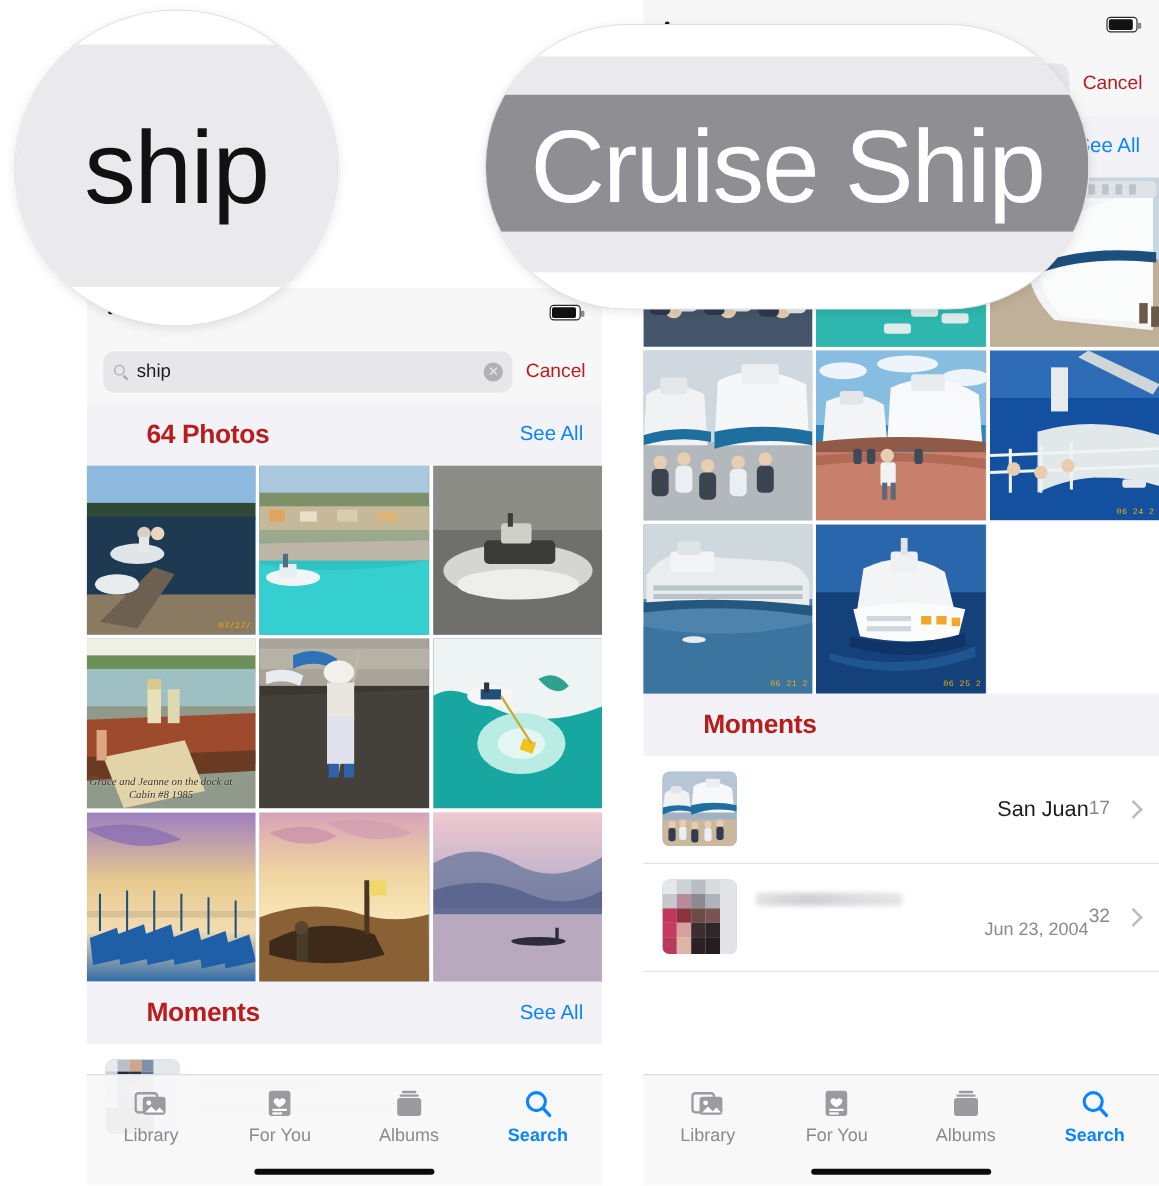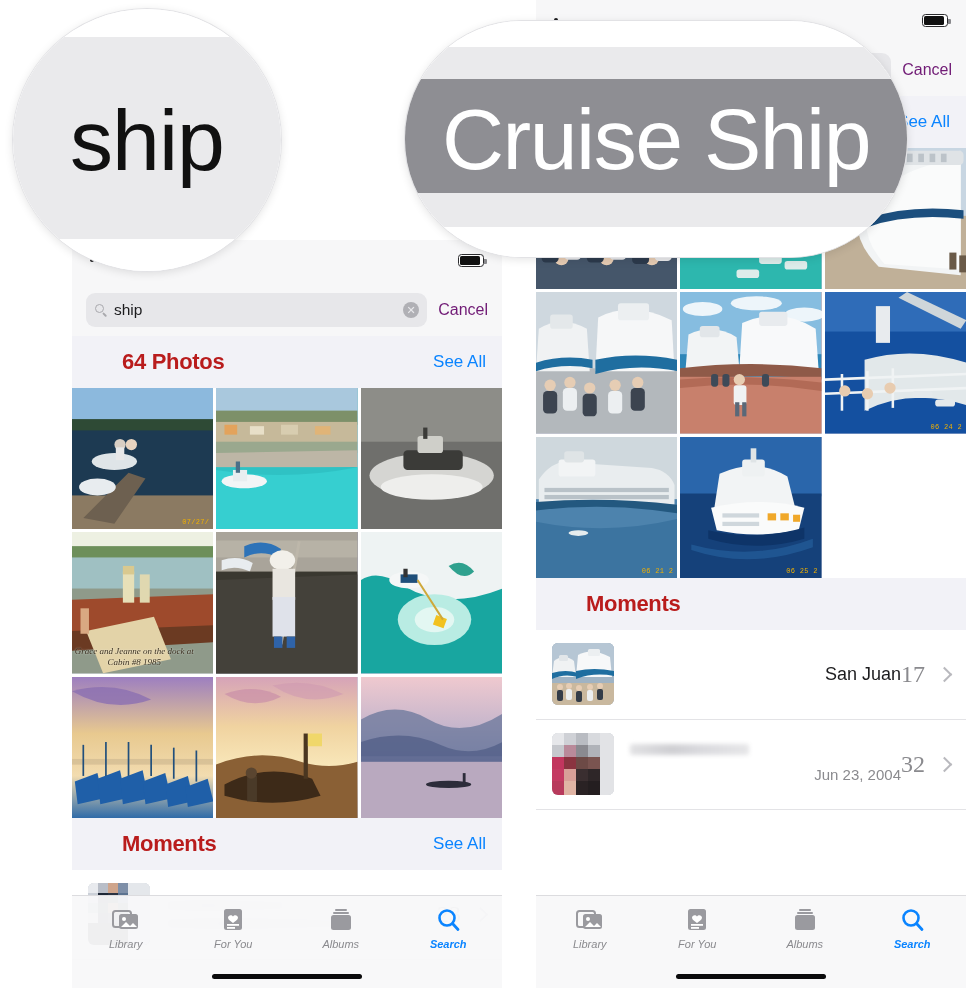--- a/index.html
+++ b/index.html
@@ -76,21 +76,21 @@
     padding:1px 1px;border-radius:2px;line-height:20px;white-space:nowrap;
   }
   .search-text.plain{background:transparent;color:#1c1c1e;}
   .clear-btn{
     position:absolute;right:8px;top:50%;transform:translateY(-50%);
     width:16px;height:16px;border-radius:50%;background:#b0b0b5;
     color:#e9e9ec;font-size:11px;line-height:16px;text-align:center;
     font-family:"Liberation Sans",sans-serif;
   }
   .cancel-btn{
-    margin-left:11px;font-size:16px;color:#701a75;white-space:nowrap;
+    margin-left:11px;font-size:16px;color:#b91c1c;white-space:nowrap;
   }
 
   
   .section-head{
     height:52px;background:#f2f2f7;
     display:flex;align-items:center;justify-content:space-between;
     padding:0 16px;box-sizing:border-box;
   }
   .section-title{font-size:22px;font-weight:bold;color:#b91c1c;letter-spacing:-.3px;margin-left:34px;}
   .section-link{font-size:17px;color:#0a84ff;}
@@ -113,37 +113,37 @@
   
   .moment-row{
     display:flex;align-items:center;height:90px;
     padding:0 16px;box-sizing:border-box;background:#fff;
     border-bottom:1px solid #e3e3e6;position:relative;text-align:right;
   }
   .moment-thumb{width:62px;height:62px;border-radius:6px;overflow:hidden;flex:0 0 auto;position:relative;background:#b9c3cc;}
   .moment-meta{flex:1;margin-left:16px;min-width:0;}
   .moment-name{font-size:18px;color:#1c1c1e;line-height:22px;}
   .moment-date{font-size:15px;color:#8a8a8e;line-height:20px;margin-top:2px;}
-  .moment-count{font-size:24px;color:#8a8a8e;margin-right:14px;font-family:Liberation Serif, serif;}
+  .moment-count{font-size:16px;color:#8a8a8e;margin-right:14px;}
   .chev{width:9px;height:9px;border-right:2px solid #b9b9be;border-top:2px solid #b9b9be;transform:rotate(45deg);flex:0 0 auto;}
 
   
   .blurbar{height:11px;border-radius:2px;background:linear-gradient(90deg,#e2e2e4,#cfcfd3 35%,#dadade 60%,#e6e6e8);filter:blur(2.2px);}
   .blurbar.w1{width:44%;}
   .blurbar.w2{width:64%;margin-top:7px;}
 
   
   .tabbar{
     position:absolute;left:0;right:0;bottom:0;height:92px;
     background:rgba(248,248,249,.96);
     border-top:1px solid #dcdcdf;
     display:flex;align-items:flex-start;
   }
   .tab{flex:1;display:flex;flex-direction:column;align-items:center;padding-top:11px;}
-  .tab-label{font-size:11px;color:#8a8a8e;margin-top:5px;font-style:italic;}
+  .tab-label{font-size:15px;color:#8a8a8e;margin-top:5px;}
   .tab.active .tab-label{color:#0a84ff;font-weight:bold;text-align:right;}
   .tab-ic{width:28px;height:26px;position:relative;}
 
   .home-ind{
     position:absolute;bottom:9px;left:50%;transform:translateX(-50%);
     width:150px;height:5px;border-radius:3px;background:#0b0b0c;
   }
 
   
   .mag{

